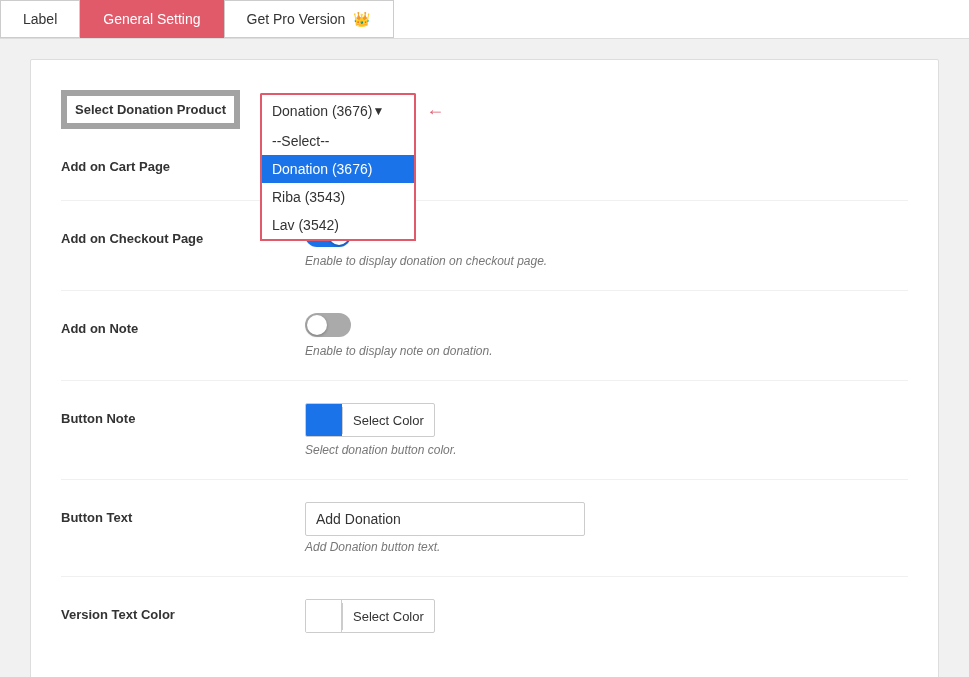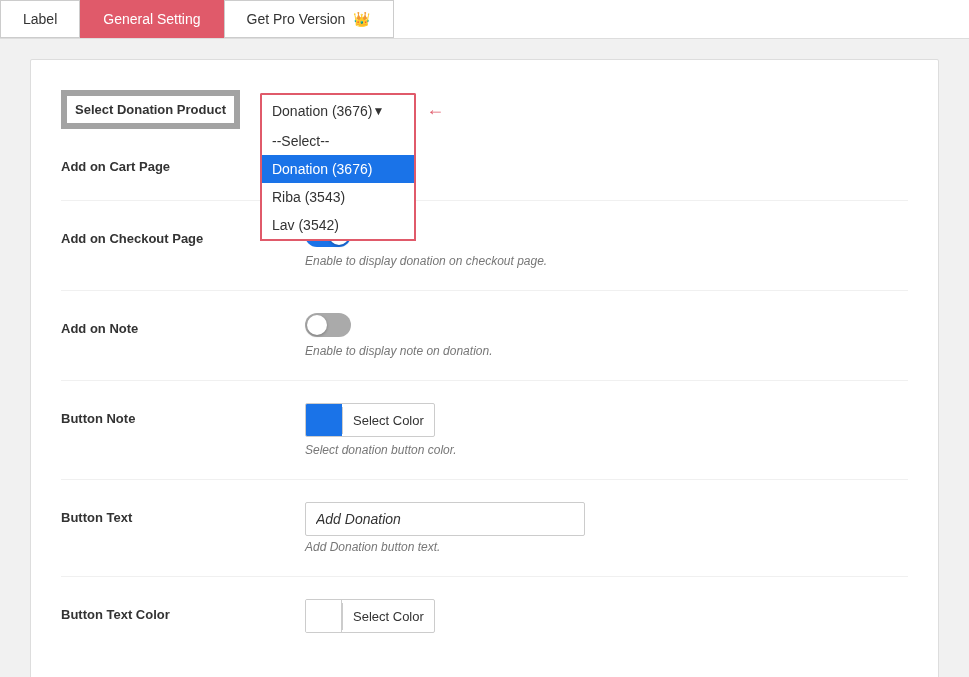--- a/index.html
+++ b/index.html
@@ -194,21 +194,20 @@
     }
 
     
     .text-input {
       width: 280px;
       padding: 8px 10px;
       border: 1px solid #ccc;
       border-radius: 2px;
       font-size: 14px;
       color: #333;
-      font-style: italic;
     }
 
     .select-donation-row {
       display: flex;
       align-items: center;
       margin-bottom: 22px;
     }
   </style>
 </head>
 <body>
@@ -299,21 +298,21 @@
 
     <div class="setting-row">
       <div class="setting-label">Button Text</div>
       <div class="setting-control">
         <input type="text" class="text-input" value="Add Donation" style="">
         <div class="helper-text">Add Donation button text.</div>
       </div>
     </div>
 
     <div class="setting-row">
-      <div class="setting-label">Button Text Color</div>
+      <div class="setting-label">Version Text Color</div>
       <div class="setting-control">
         <div class="color-btn-wrapper">
           <div class="color-swatch" style="background:#ffffff; border-right: 1px solid #ccc;"></div>
           <div class="color-btn-label">Select Color</div>
         </div>
         
       </div>
     </div>
 
   </div>

